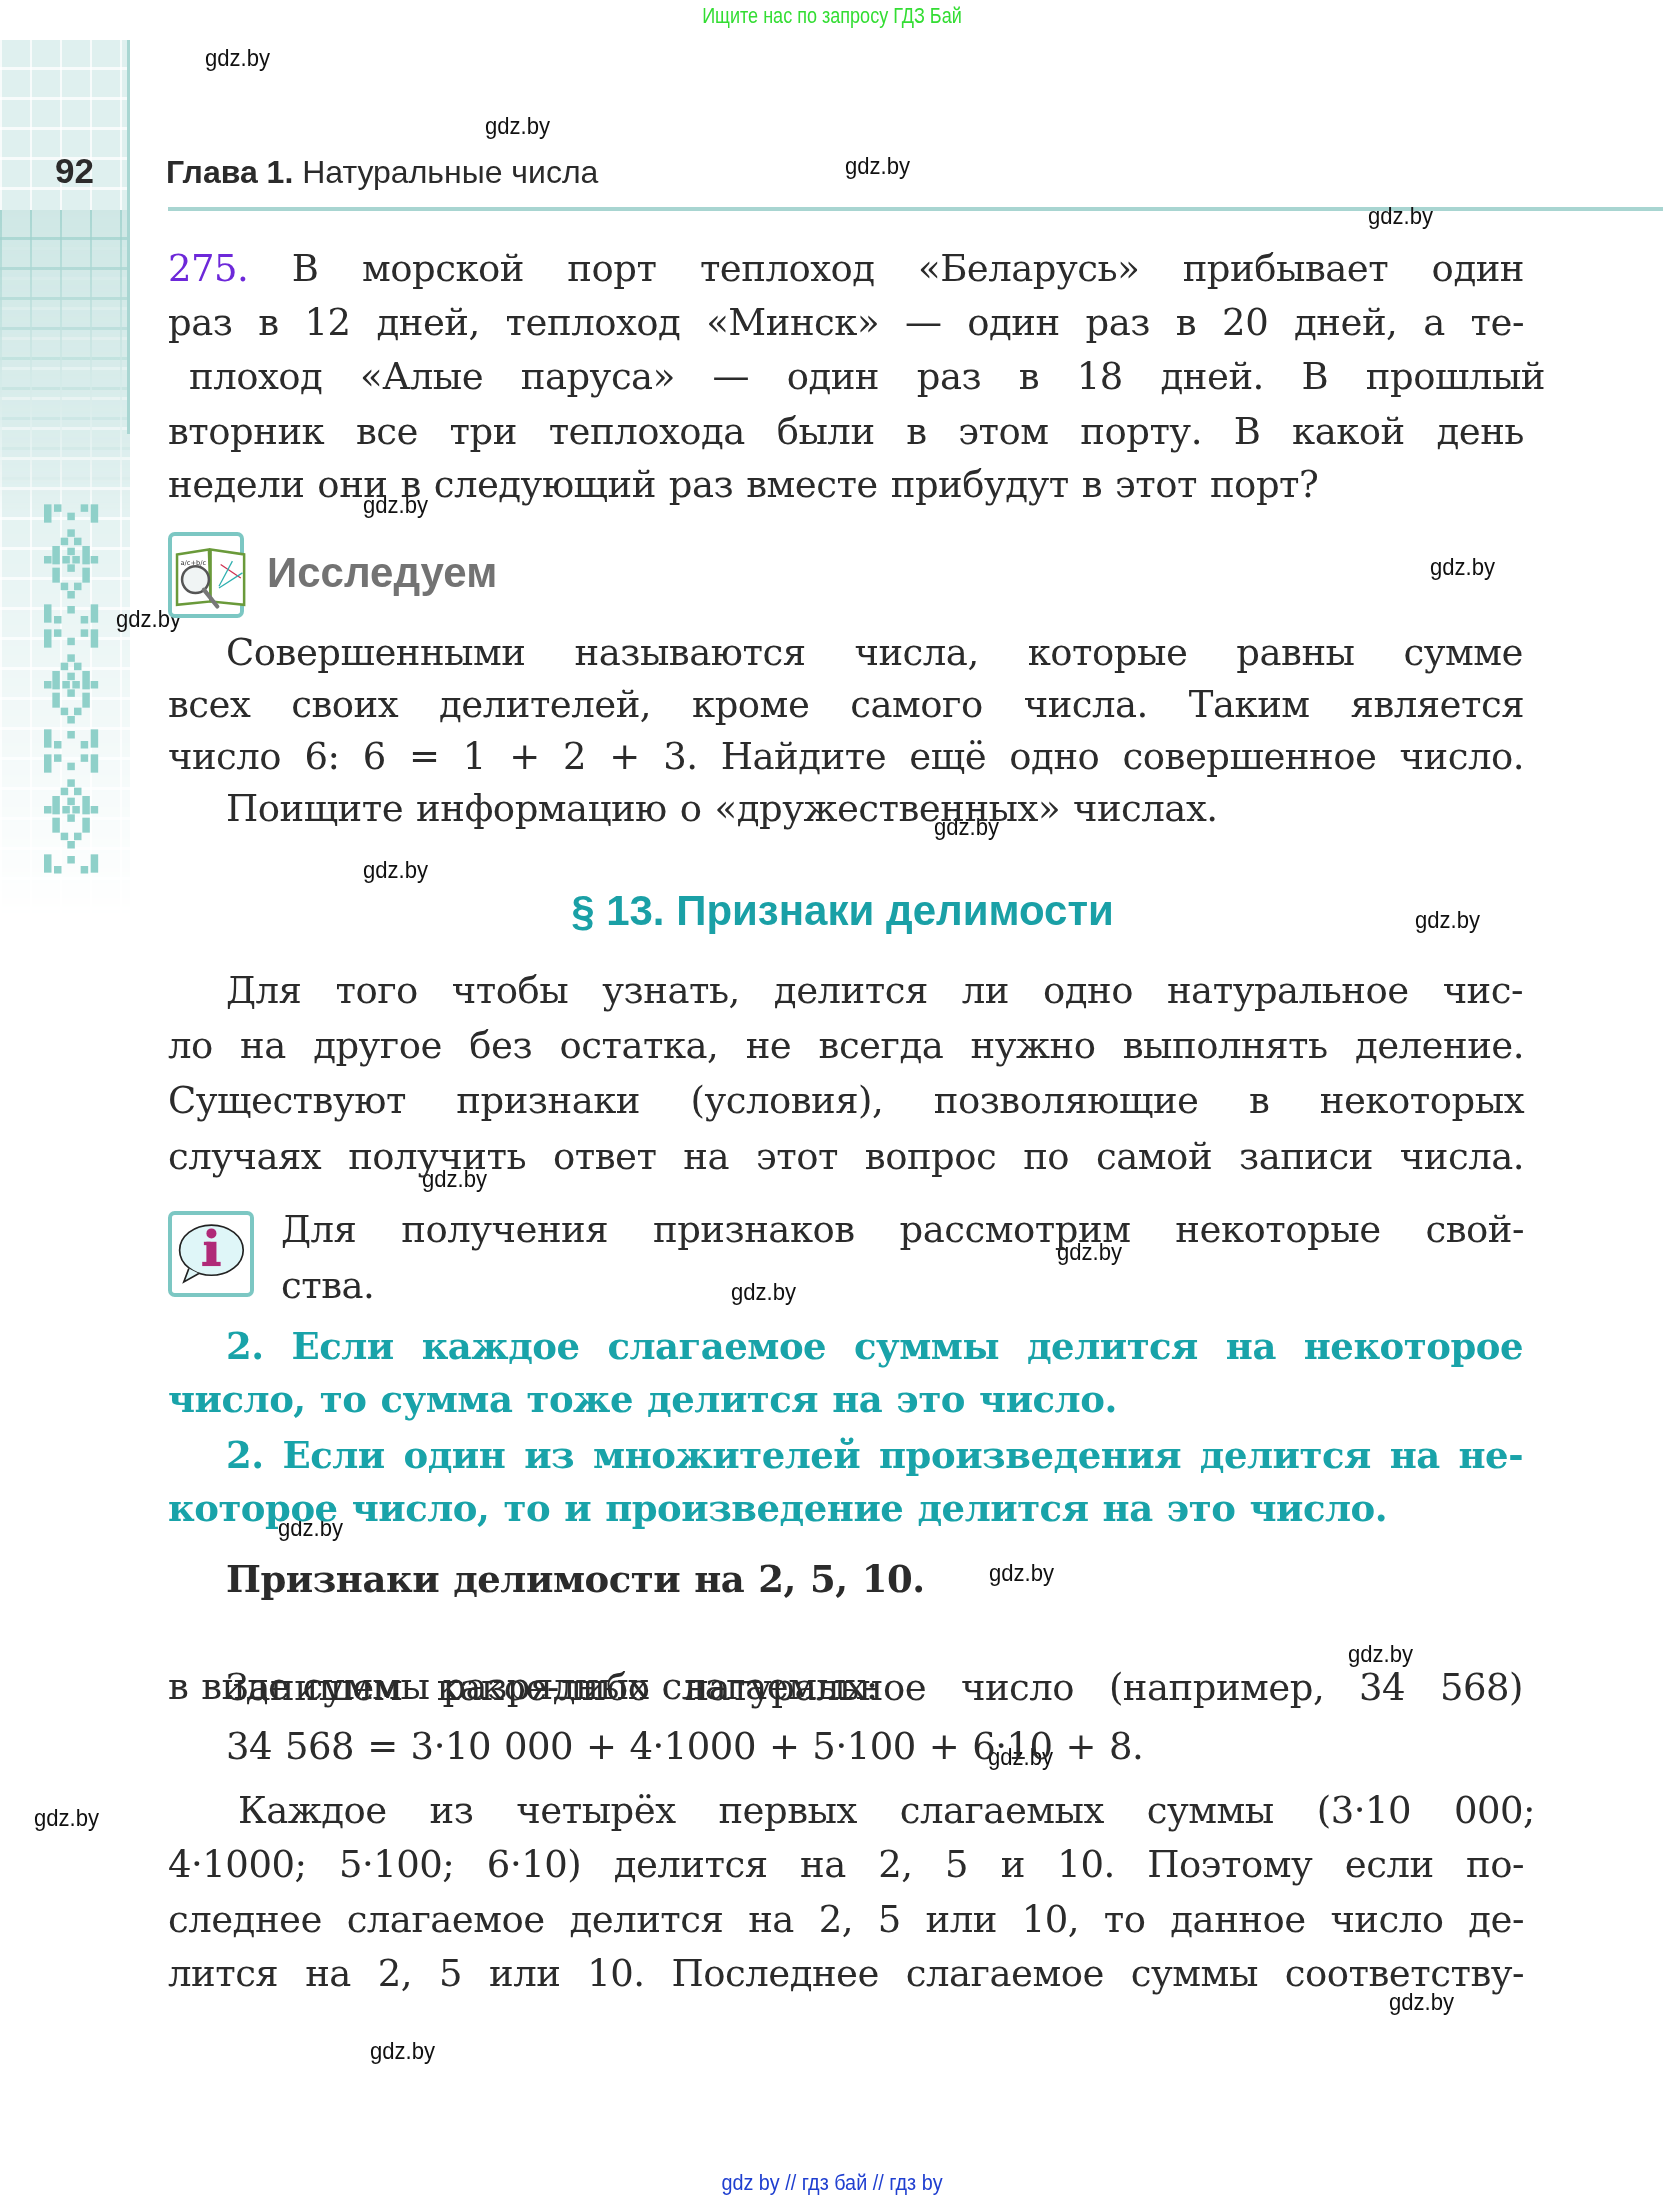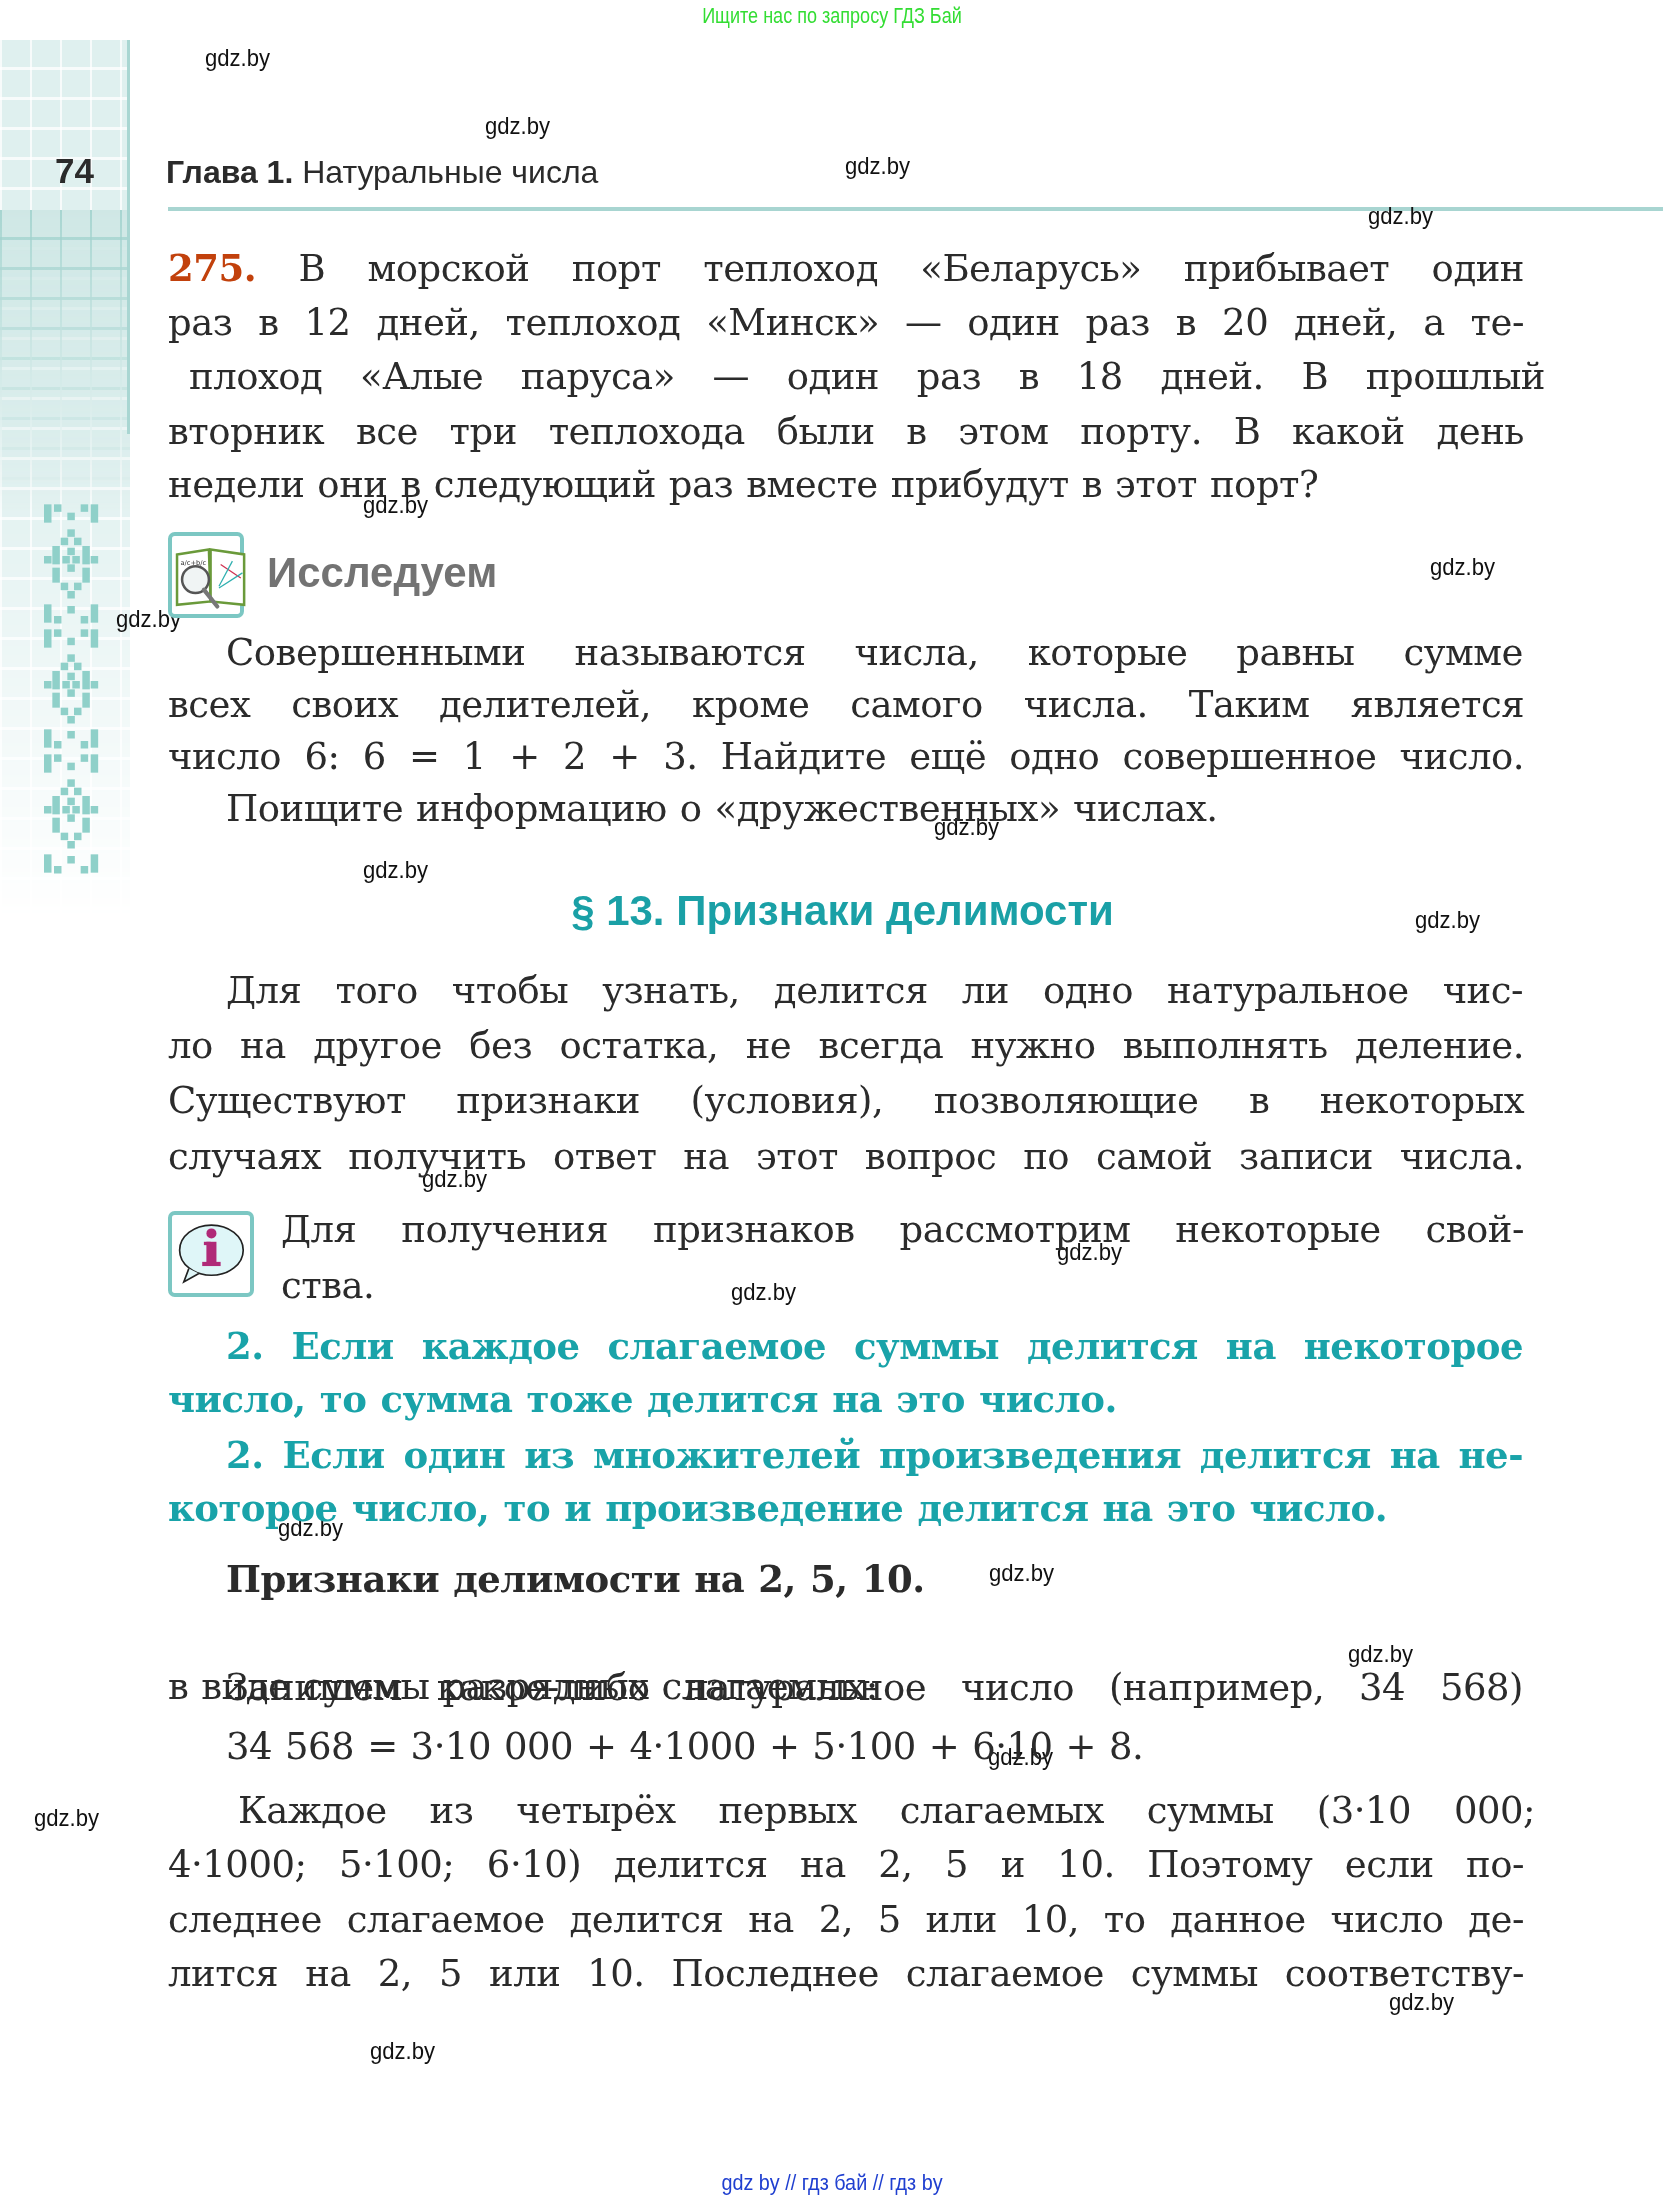--- a/index.html
+++ b/index.html
@@ -30,21 +30,21 @@
               font-size:35px; color:#2b2b2b; }
   .chapter { left:166px; top:154px; font-family:"Liberation Sans", sans-serif; font-size:32px; color:#2b2b2b; }
   .chapter b { font-weight:bold; }
   .header-rule { left:168px; top:207px; width:1496px; height:4.2px; background:#a8d5d1; }
   .wm { font-family:"Liberation Sans", sans-serif; font-size:24px; color:#111; transform:scaleX(0.92); transform-origin:left top; }
   .line { left:168px; width:1356px; font-size:37px; line-height:47px; white-space:nowrap;
           text-align:justify; text-align-last:justify; word-spacing:1.7px; letter-spacing:-0.5px; }
   .line.last { text-align-last:left; }
   .indent { left:226px; width:1297px; }
   .teal { color:#19a3a9; font-weight:bold; }
-  .num-teal { color:#c2410c; font-weight:bold; }
+  .num-teal { color:#6d28d9; font-weight:normal; }
   .issleduem { left:267px; top:549px; font-family:"Liberation Sans", sans-serif; font-weight:bold;
                font-size:42px; color:#737373; }
   .section-title { left:0; width:1685px; top:887px; text-align:center; font-family:"Liberation Sans", sans-serif;
                    font-weight:bold; font-size:42px; color:#1aa0a6; }
   .bold-line { font-weight:bold; }
   .footer { left:0; width:1664px; top:2170px; text-align:center; color:#1f3fd0;
             font-family:"Liberation Sans", sans-serif; font-size:22px; transform:scaleX(0.9); }
   .icon-box { border:4.2px solid #7cc7c3; border-radius:6.7px; background:#fff; box-sizing:border-box; }
 </style>
 </head>
@@ -85,21 +85,21 @@
         <rect x="12" y="134" width="9" height="9"></rect>
         <rect x="28" y="122" width="9" height="9"></rect>
         <rect x="44" y="134" width="9" height="9"></rect>
         <rect x="56" y="120" width="9" height="22"></rect>
     </g>
     <use href="#orn" y="150"></use>
     <use href="#orn" y="300"></use>
   </g>
 </svg>
 
-<div class="abs page-num">74</div>
+<div class="abs page-num">92</div>
 <div class="abs chapter"><b>Глава 1.</b><span> Натуральные числа</span></div>
 <div class="abs header-rule"></div>
 
 <div id="wm-layer">
     <div class="abs wm" style="left: 205px; top: 44px;">gdz.by</div>
     <div class="abs wm" style="left: 485px; top: 112px;">gdz.by</div>
     <div class="abs wm" style="left: 845px; top: 152px;">gdz.by</div>
     <div class="abs wm" style="left: 1368px; top: 202px;">gdz.by</div>
     <div class="abs wm" style="left: 363px; top: 491px;">gdz.by</div>
     <div class="abs wm" style="left: 1430px; top: 553px;">gdz.by</div>

